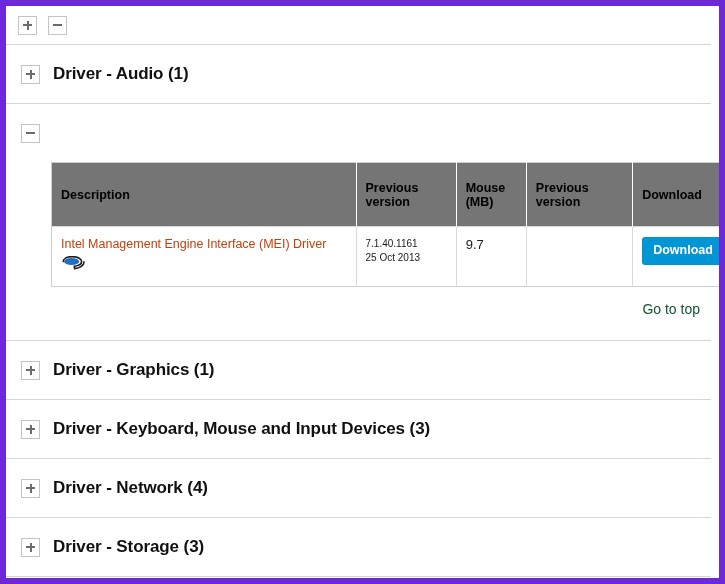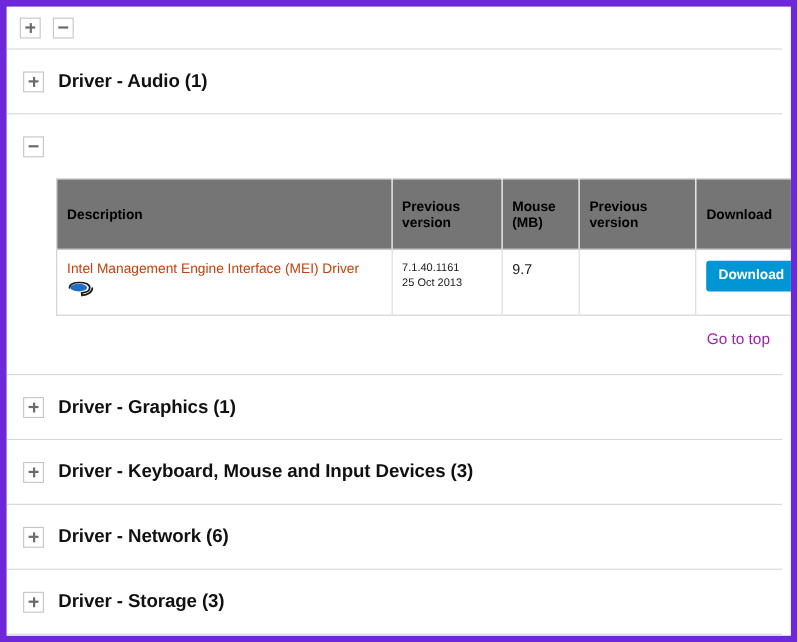--- a/index.html
+++ b/index.html
@@ -163,21 +163,21 @@
     margin-top: 3px;
     width: 24px;
     height: 15px;
   }
 
   .gototop-wrap {
     text-align: right;
     padding: 13px 10px 0 0;
   }
   .gototop {
-    color: #a21caf;
+    color: #14532d;
     font-size: 14px;
     text-decoration: none;
   }
 
   .panel-space { height: 22px; }
 </style>
 </head>
 <body>
 
 <div class="page">
@@ -280,21 +280,21 @@
   </div>
   <div class="divider"></div>
 
   <div class="section-header">
     <span class="toggle-box">
       <span class="toggle-inner">
         <span class="bar-h"></span>
           <span class="bar-v"></span>
       </span>
     </span>
-    <span class="section-title">Driver - Network (6)</span>
+    <span class="section-title">Driver - Network (4)</span>
   </div>
   <div class="divider"></div>
 
   <div class="section-header">
     <span class="toggle-box">
       <span class="toggle-inner">
         <span class="bar-h"></span>
           <span class="bar-v"></span>
       </span>
     </span>

